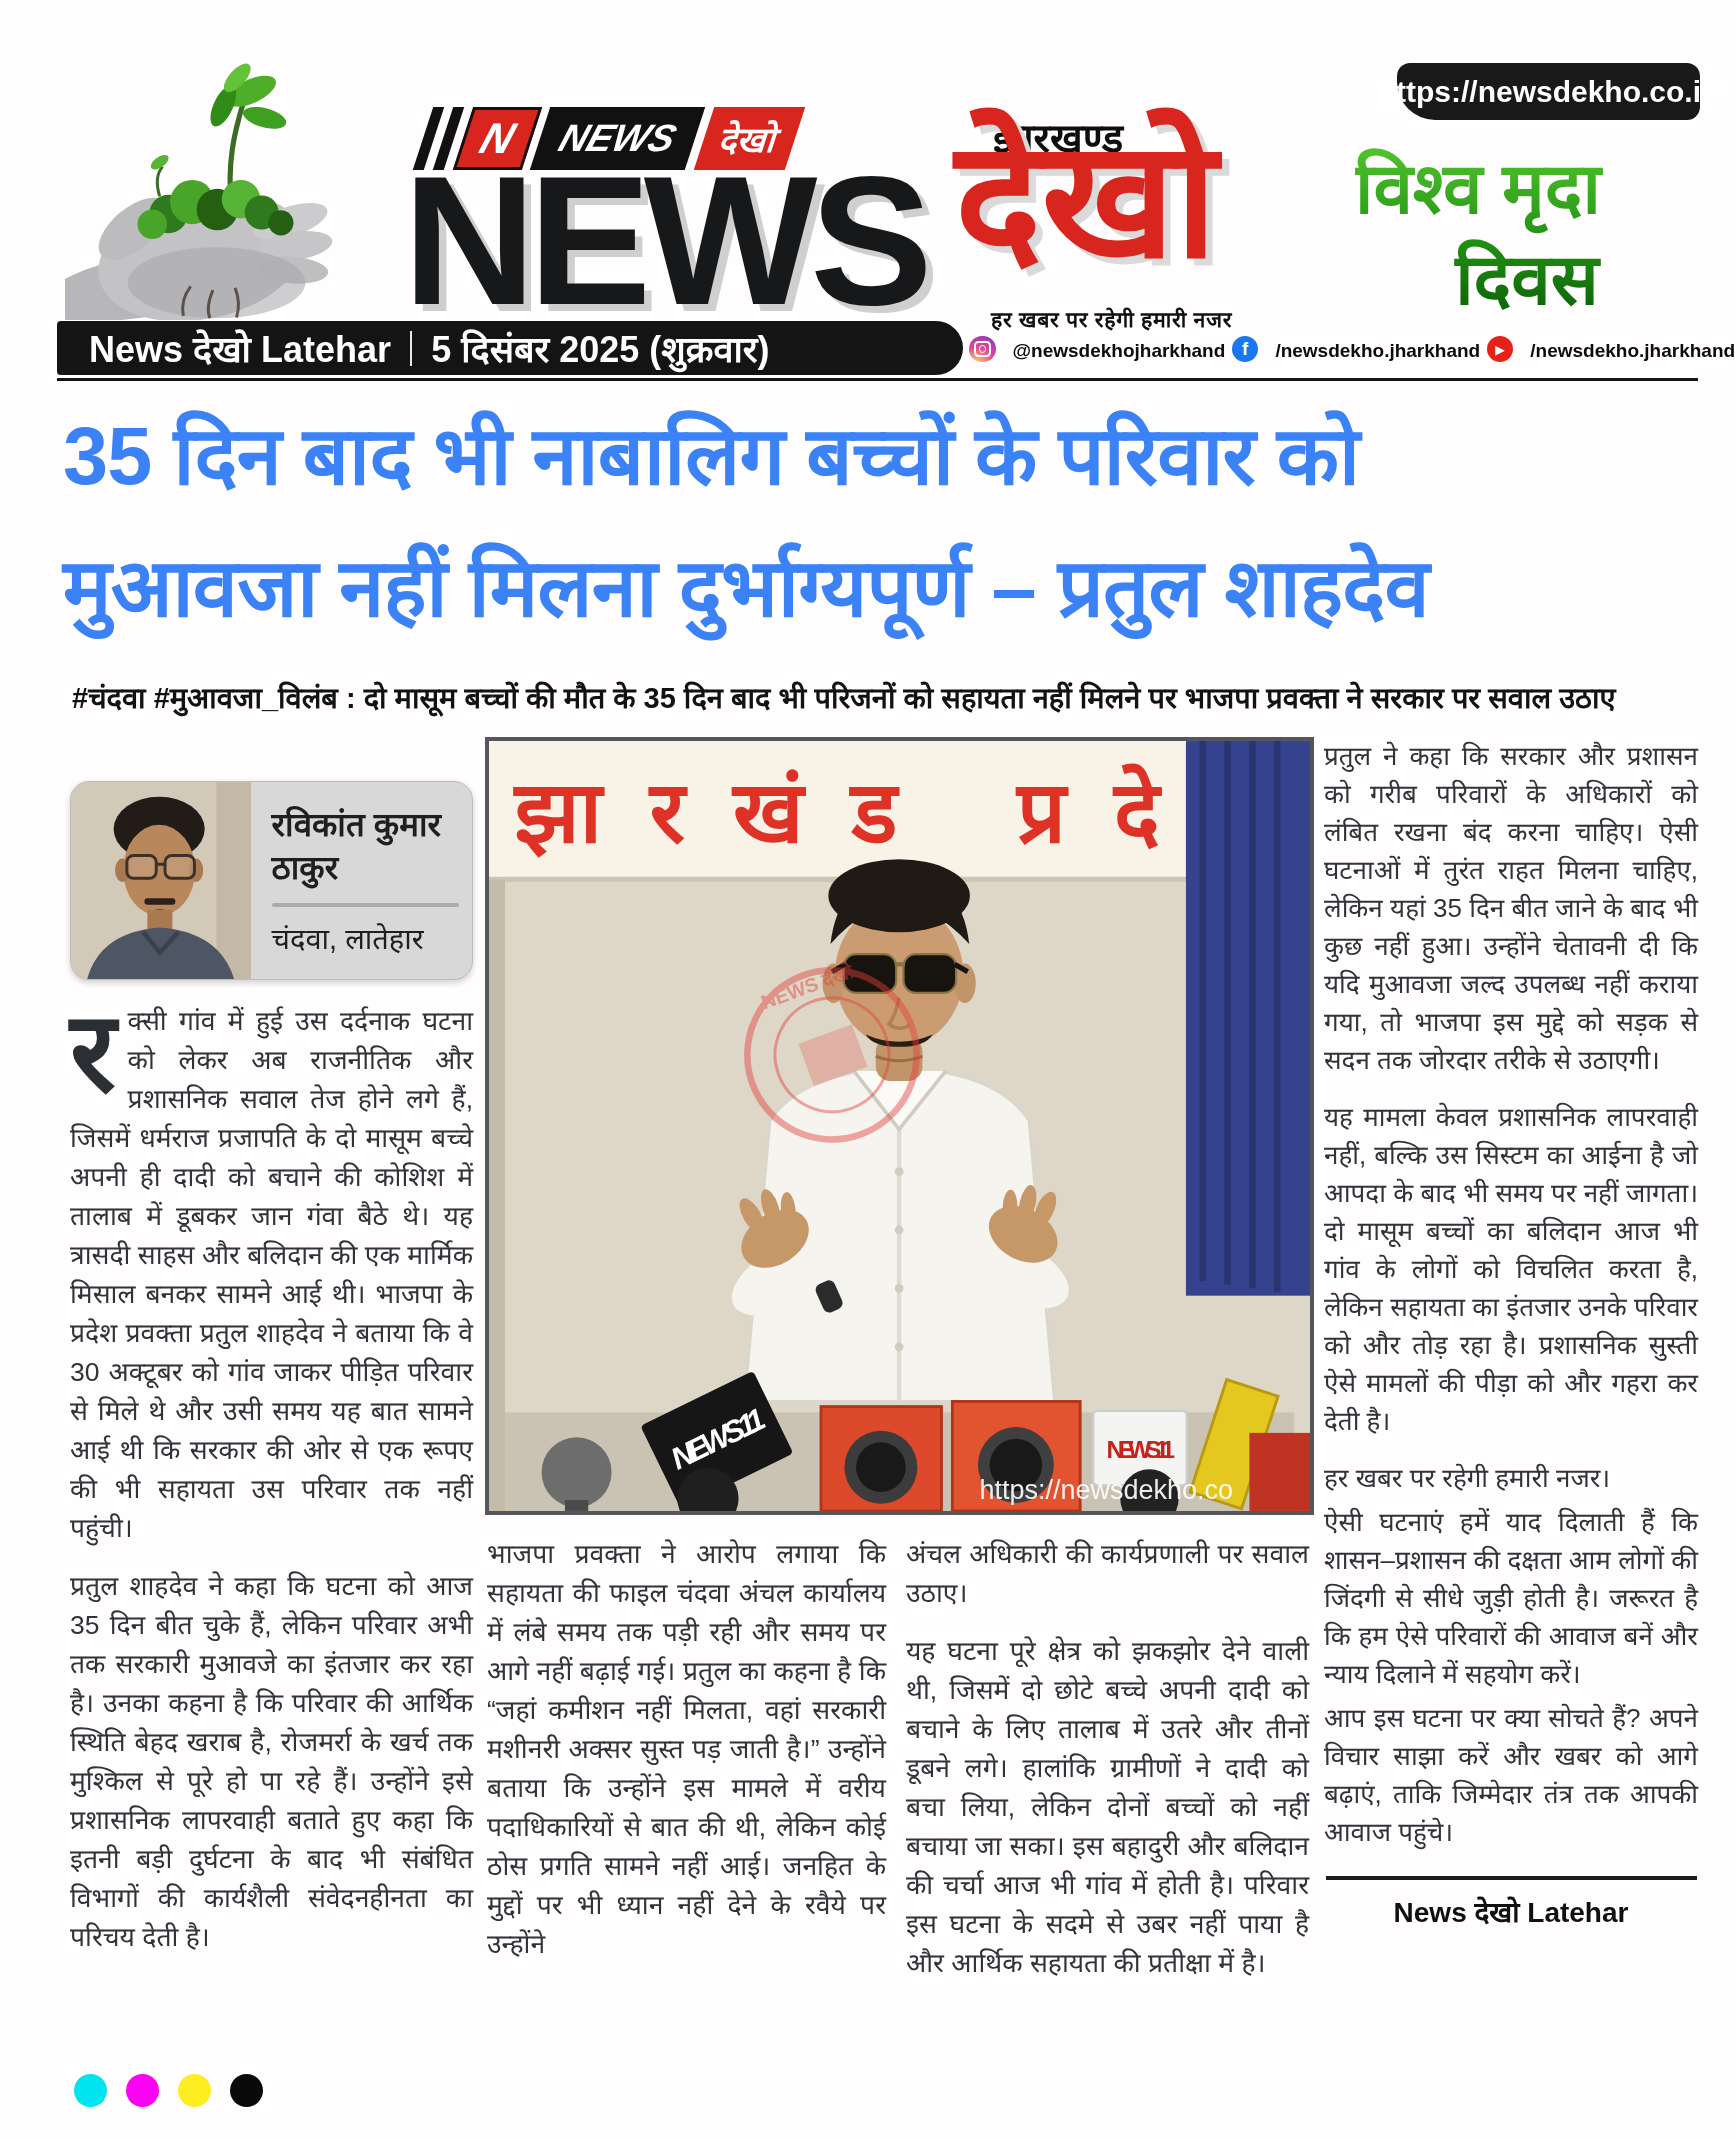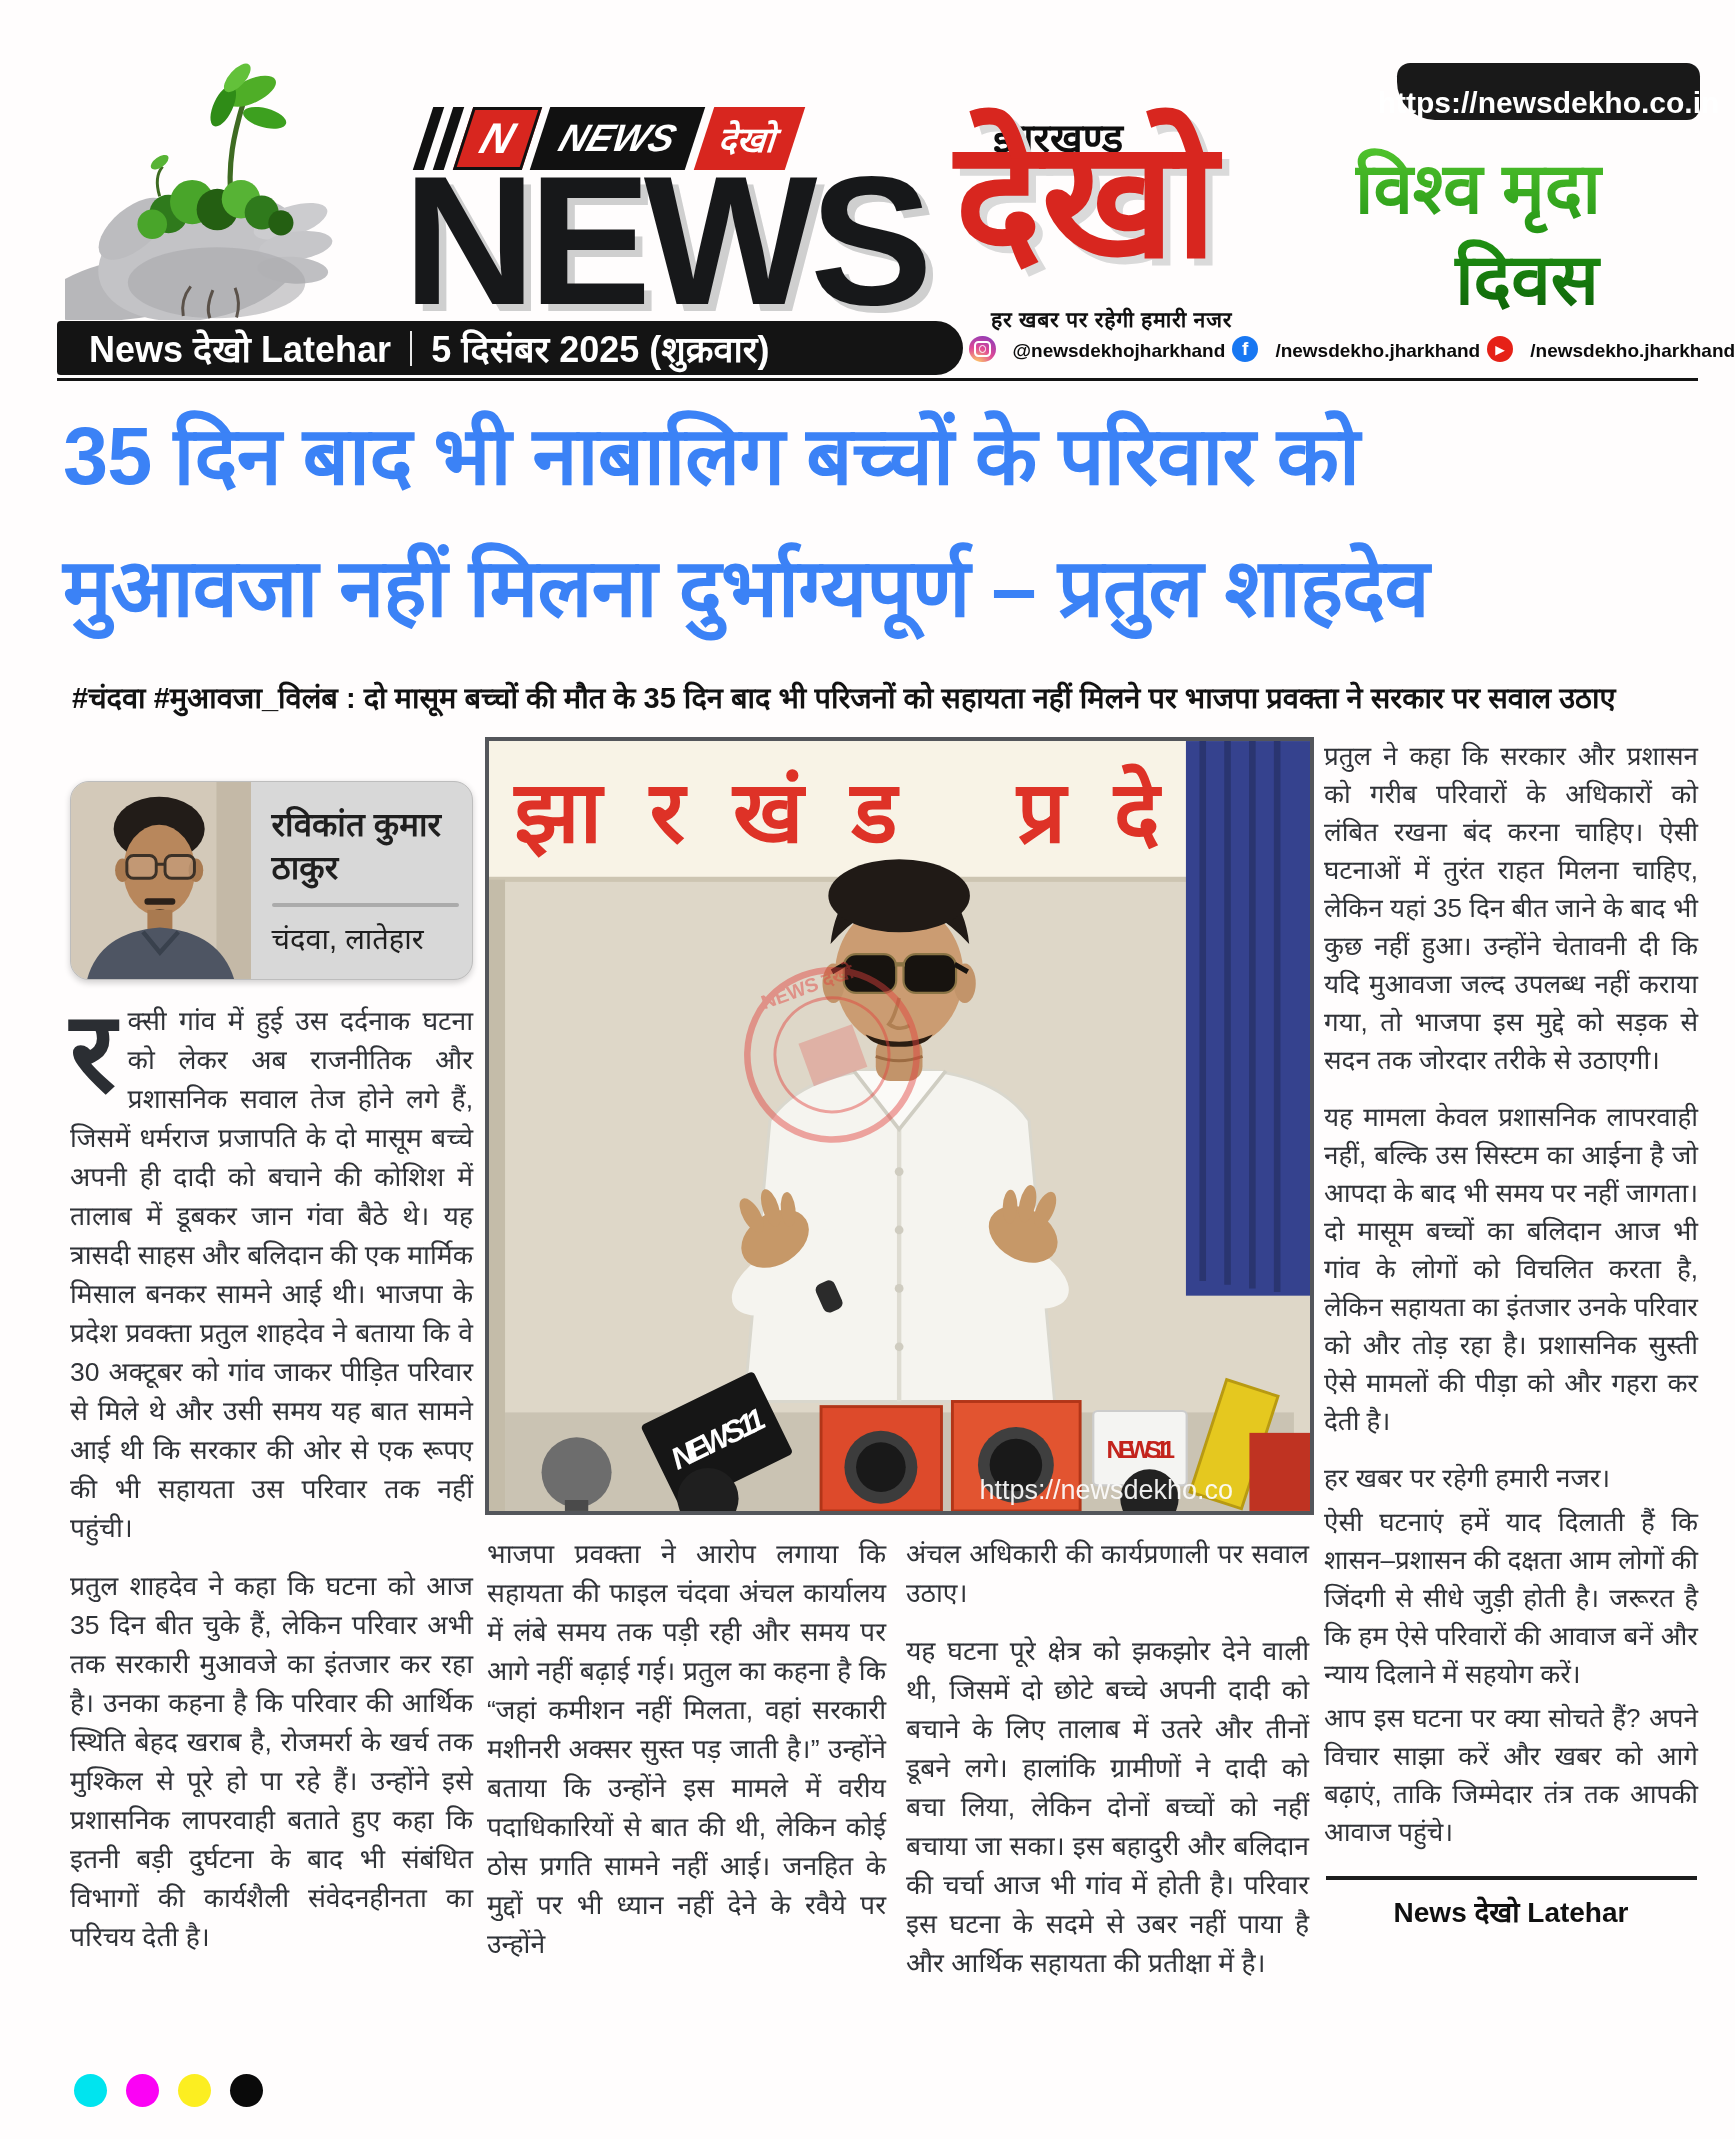--- a/index.html
+++ b/index.html
@@ -18,21 +18,21 @@
   #logo-badge .dekhobox{background:#d8261f;color:#fff;font-weight:800;font-size:35px;
       padding:0 17.6px;display:flex;align-items:center;transform:skewX(-18deg);}
   #big-news{left:403px;top:169px;font-size:184px;line-height:0.78;font-weight:800;letter-spacing:-7.4px;
       color:#17181a;text-shadow:7.4px 7.4px 0 #cfcfcf;}
   #jharkhand{left:993px;top:109px;font-size:40px;font-weight:800;color:#0e0e0e;text-align:right;}
   #big-dekho{left:955px;top:94px;font-size:163px;line-height:1.3;font-weight:800;color:#d8261f;
       text-shadow:7.4px 7.4px 0 #dadada;}
   #tagline{left:991px;top:304px;font-size:21.3px;font-weight:700;color:#101010;letter-spacing:0.7px;}
   #url-badge{left:1397px;top:63px;width:303px;height:57px;background:#191919;color:#fff;
       font-weight:800;font-size:30px;border-radius:13.2px 13.2px 13.2px 38px;
-      display:flex;align-items:flex-end;justify-content:center;}
+      display:flex;align-items:center;justify-content:center;}
   #soil-day{left:1355px;top:144px;width:344px;font-weight:800;font-size:71px;line-height:1.28;
       background:linear-gradient(180deg,#52c52e 0%,#1f8f12 55%,#0b5c07 100%);
       -webkit-background-clip:text;background-clip:text;color:transparent;}
   #soil-day .l2{text-align:center;}
 
   
   #date-bar{left:57px;top:321px;width:906px;height:54px;background:#141414;
       border-radius:4.4px 31px 31px 4.4px;display:flex;align-items:center;gap:19px;
       padding-left:32px;box-sizing:border-box;color:#fff;font-weight:700;font-size:36px;}
   #date-bar .vsep{width:2.2px;height:35px;background:#e9e9e9;}

